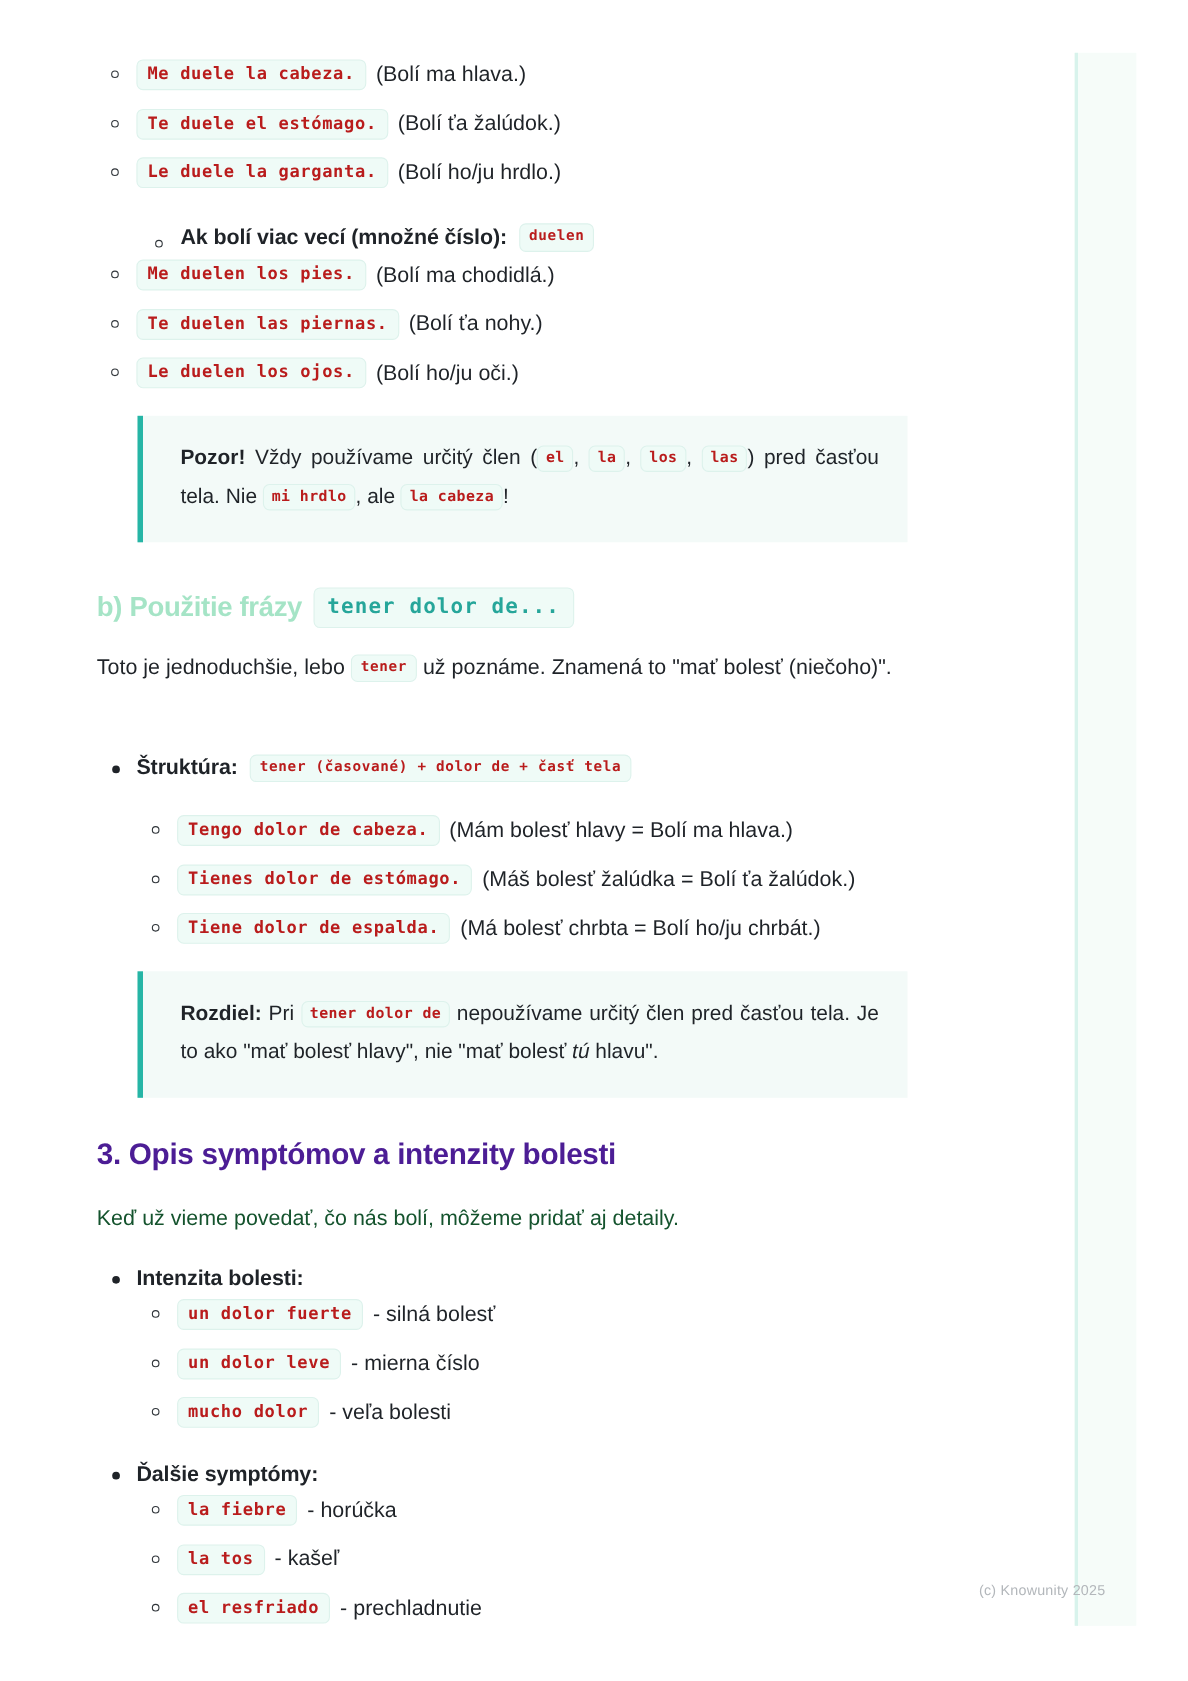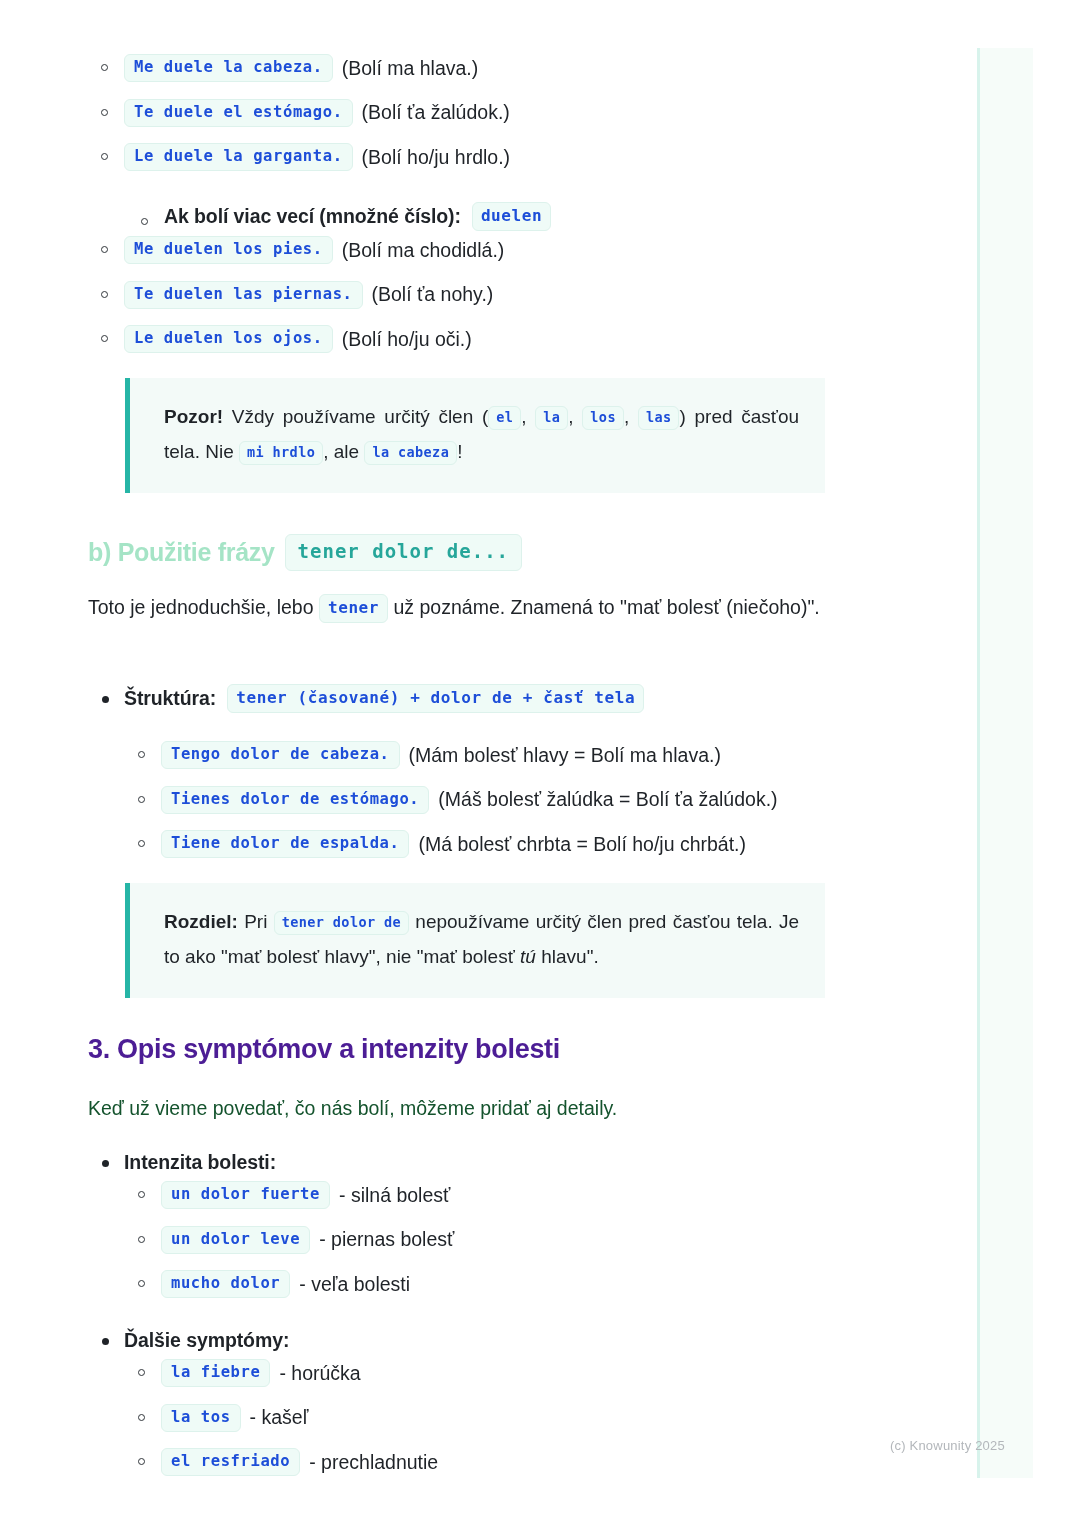--- a/index.html
+++ b/index.html
@@ -38,40 +38,40 @@
   .content {
     position: absolute;
     left: 88px;
     top: 0;
     width: 740px;
   }
 
   
   .code {
     font-family: "DejaVu Sans Mono", "Liberation Mono", monospace;
-    color: #1d4ed8;
+    color: #b91c1c;
     background: #effbf7;
     border: 1px solid #ddf2ec;
     border-radius: 6px;
     padding: 3px 9px 4px 9px;
     font-size: 15.5px;
     font-weight: 700;
     letter-spacing: 0.6px;
     white-space: nowrap;
     display: inline-block;
     vertical-align: middle;
     line-height: 1.25;
   }
   .code.sm {
     font-size: 13.5px;
     padding: 2px 7px 3px 7px;
     letter-spacing: 0.4px;
   }
   .code.md {
-    font-size: 16px;
+    font-size: 13px;
     padding: 3px 8px 4px 8px;
   }
   .code.lg {
     font-size: 19px;
     padding: 5px 12px 6px 12px;
     letter-spacing: 1px;
   }
 
   
   ul.lvl1 {
@@ -330,21 +330,21 @@
     </ul>
   </div>
   <div class="content" style="top:1173px;left:125px;width:740px;">
     <ul class="lvl2">
       <li>
         <span class="code">un dolor fuerte</span>
         <span class="after-code">- silná bolesť</span>
       </li>
       <li>
         <span class="code">un dolor leve</span>
-        <span class="after-code">- piernas bolesť</span>
+        <span class="after-code">- mierna číslo</span>
       </li>
       <li>
         <span class="code">mucho dolor</span>
         <span class="after-code">- veľa bolesti</span>
       </li>
     </ul>
   </div>
 
   <div class="content" style="top:1326px;width:740px;">
     <ul class="lvl1">

